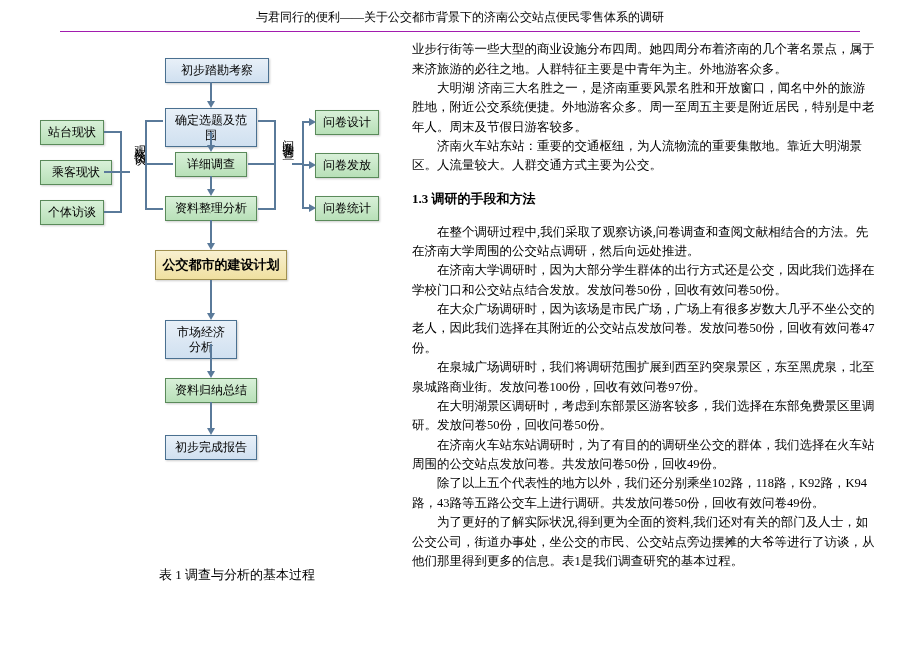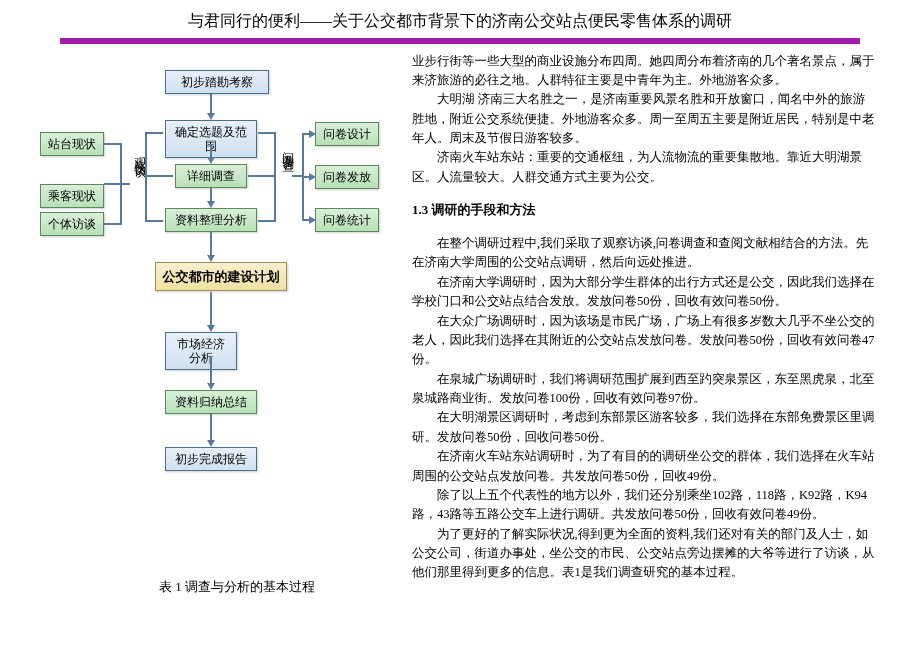--- a/index.html
+++ b/index.html
@@ -8,23 +8,23 @@
       font-size: 13px;
       line-height: 1.6;
       background: #fff;
       width: 920px;
       height: 651px;
       overflow: hidden;
       position: relative;
     }
     .header {
       text-align: center;
-      font-size: 16px;
+      font-size: 12px;
       padding: 8px 0 4px;
-      border-bottom: 6px solid #a21caf;
+      border-bottom: 1px solid #a21caf;
       margin: 0 60px;
     }
     .content {
       display: flex;
       padding: 8px 30px 0 30px;
       gap: 12px;
     }
     .left-col {
       width: 370px;
       position: relative;
@@ -109,21 +109,21 @@
     <div class="flow-node" style="left:135px;top:18px;width:104px">初步踏勘考察</div>
     <div class="flow-node" style="left:135px;top:68px;width:92px">确定选题及范围</div>
     <div class="flow-node green" style="left:145px;top:112px;width:72px">详细调查</div>
     <div class="flow-node green" style="left:135px;top:156px;width:92px">资料整理分析</div>
     <div class="flow-node yellow bold" style="left:115px;top:210px;width:132px;font-size:13px;padding:6px">公交都市的建设计划</div>
     <div class="flow-node" style="left:135px;top:280px;width:72px">市场经济分析</div>
     <div class="flow-node green" style="left:135px;top:338px;width:92px">资料归纳总结</div>
     <div class="flow-node" style="left:135px;top:395px;width:92px">初步完成报告</div>
 
     <div class="flow-node green" style="left:10px;top:80px;width:64px">站台现状</div>
-    <div class="flow-node green" style="left:10px;top:132px;width:64px">乘客现状</div>
+    <div class="flow-node green" style="left:10px;top:120px;width:72px">乘客现状</div>
     <div class="flow-node green" style="left:10px;top:160px;width:64px">个体访谈</div>
 
     <div class="flow-node green" style="left:285px;top:70px;width:64px">问卷设计</div>
     <div class="flow-node green" style="left:285px;top:113px;width:64px">问卷发放</div>
     <div class="flow-node green" style="left:285px;top:156px;width:64px">问卷统计</div>
 
     <div class="flow-bracket-label" style="left:100px;top:95px">观察访谈</div>
     <div class="flow-bracket-label" style="left:248px;top:90px">问卷调查</div>
 
     <div class="flow-line v" style="left:180px;top:42px;height:22px"></div>

